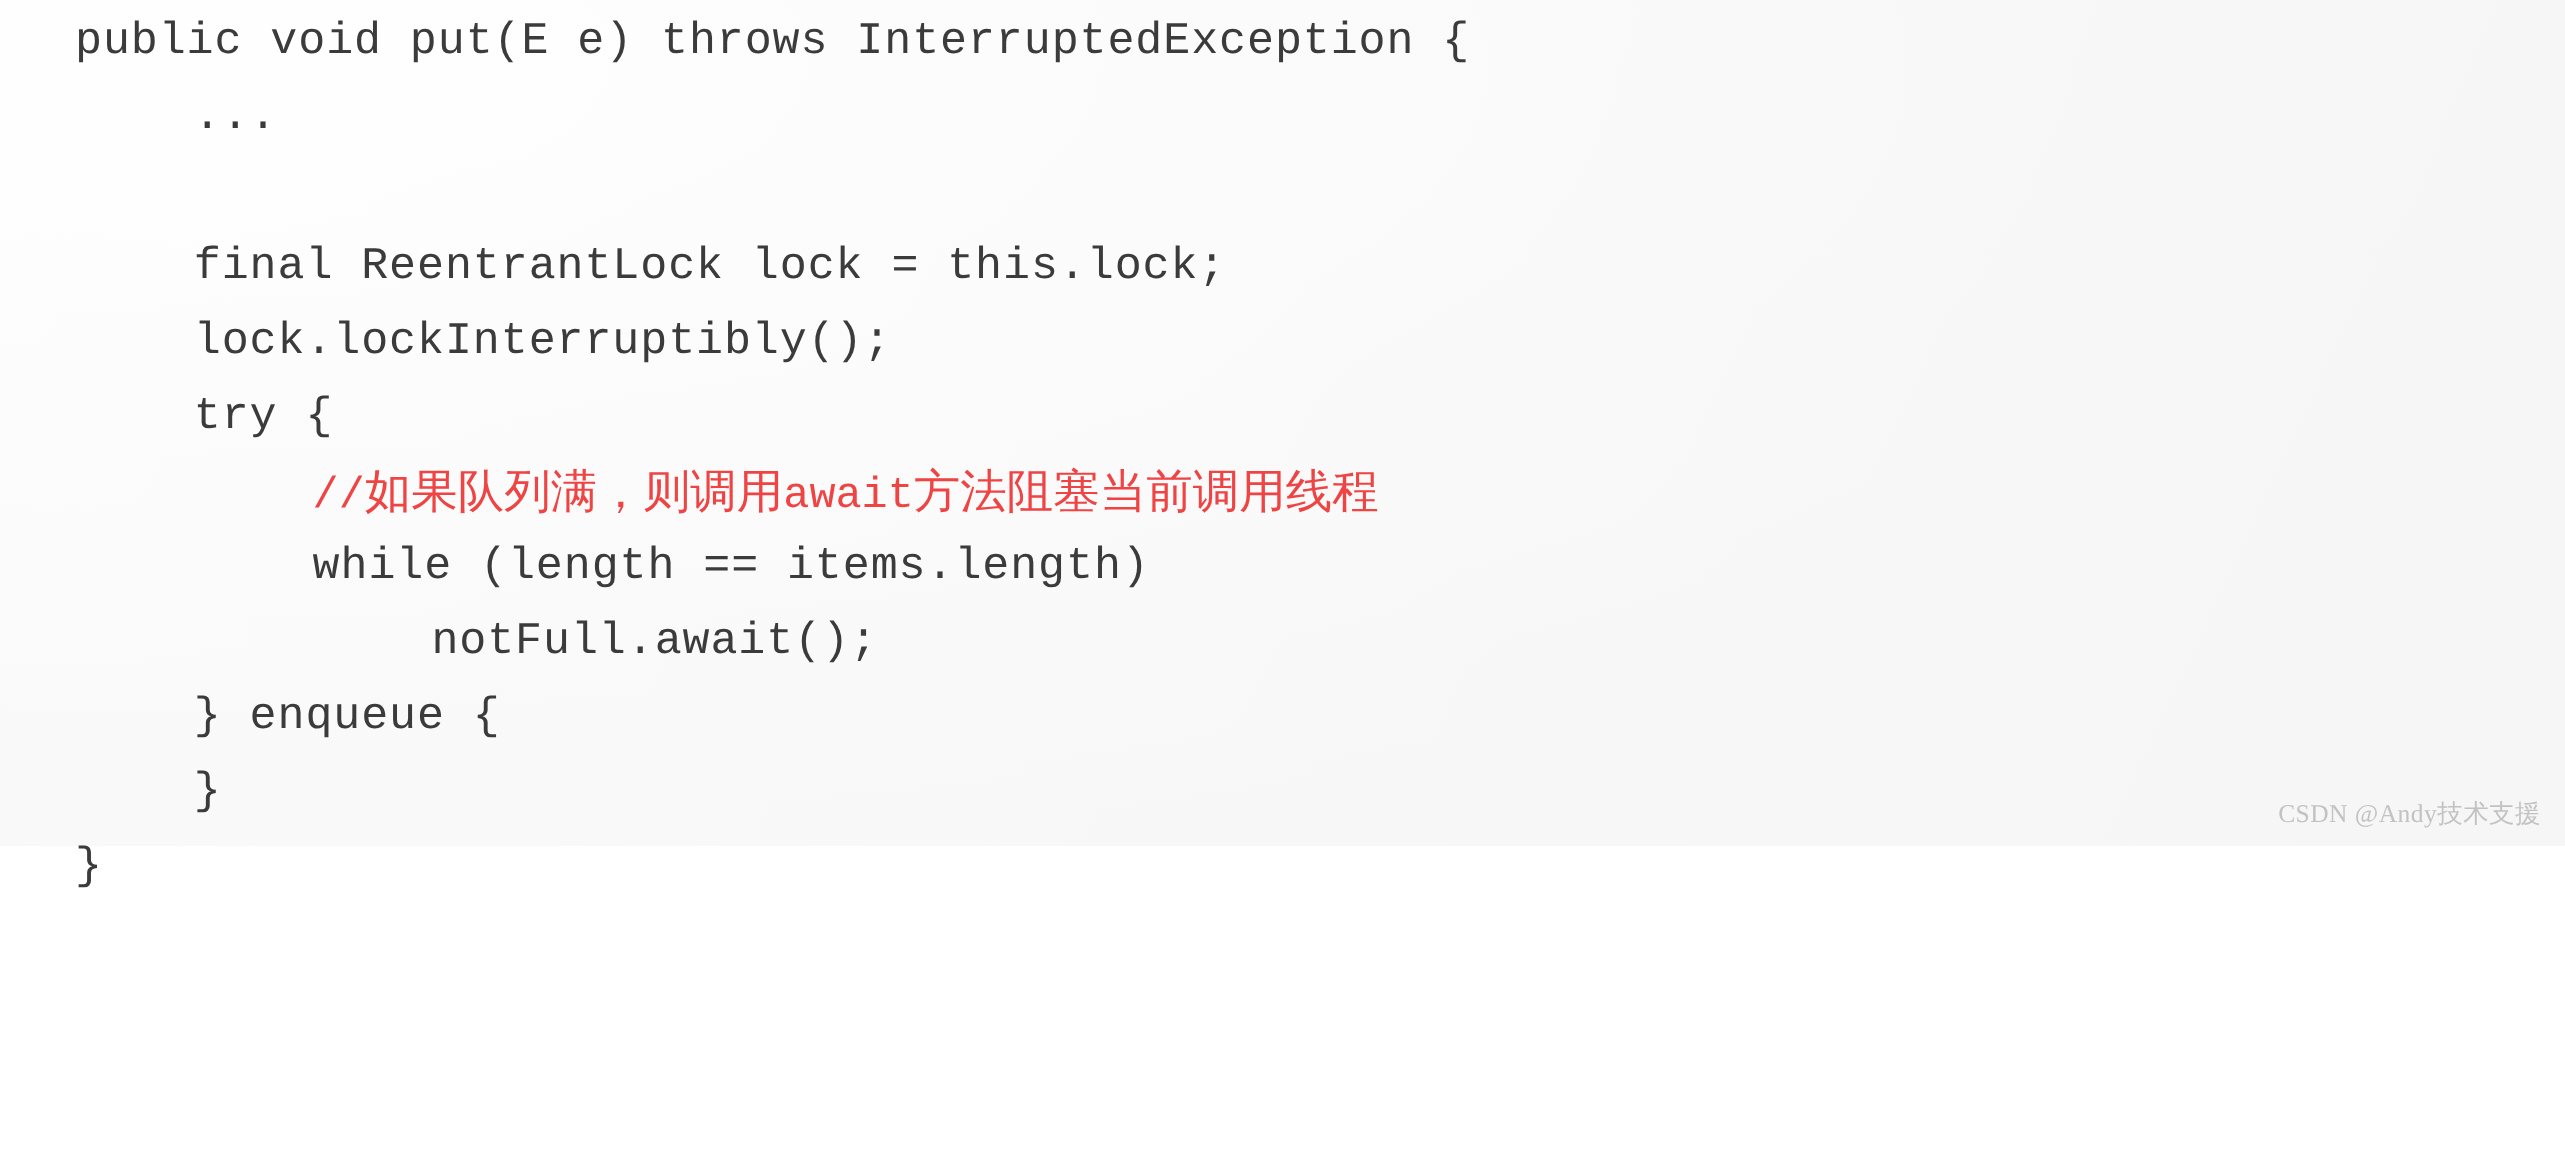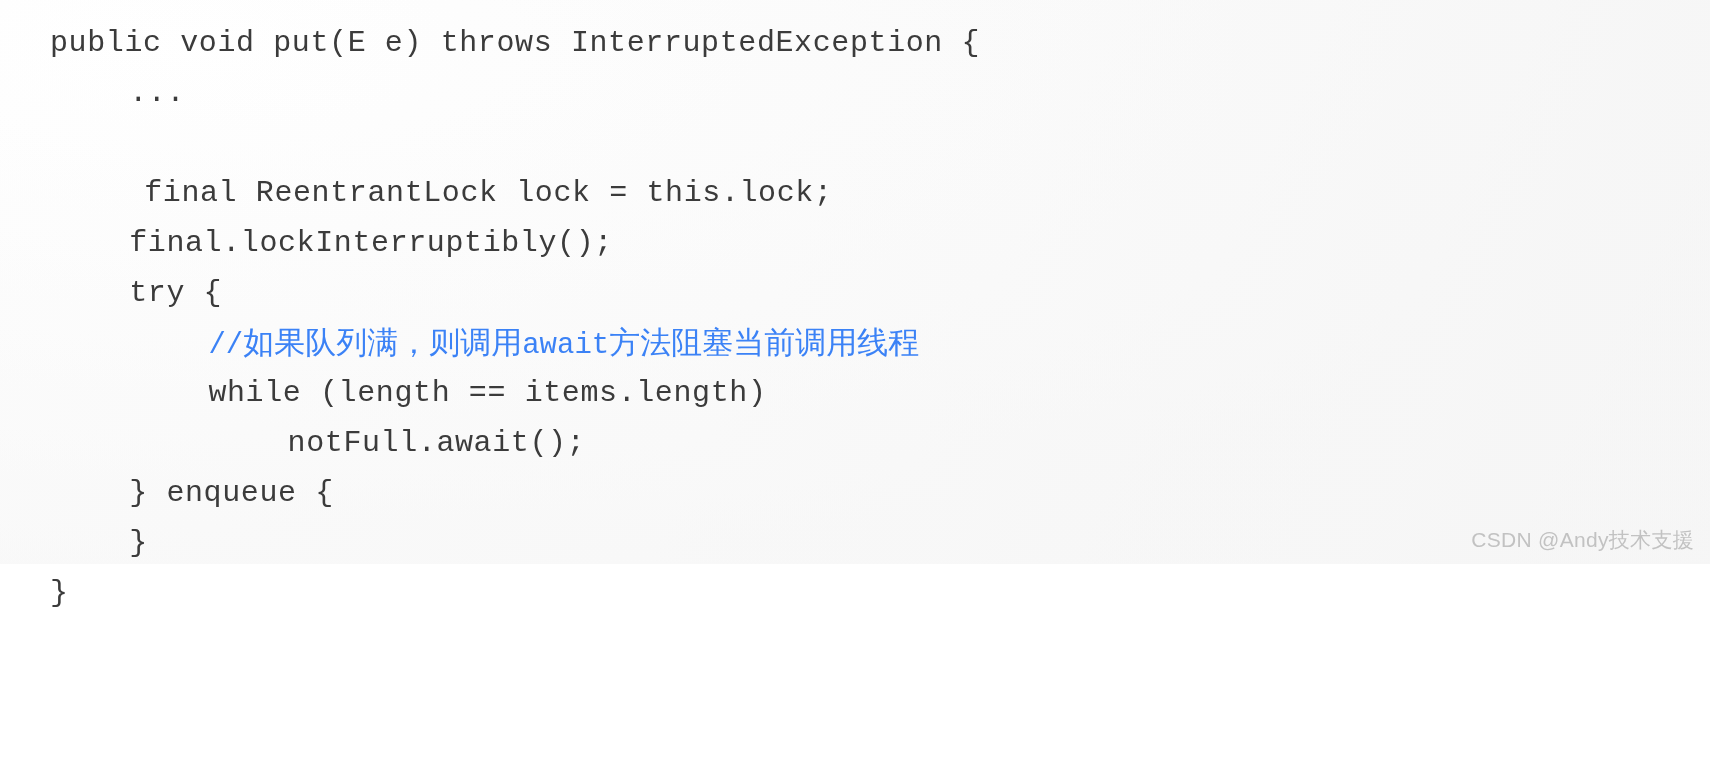--- a/index.html
+++ b/index.html
@@ -15,21 +15,21 @@
     overflow: hidden;
     position: relative;
   }
 
   #code-page {
     position: relative;
     width: 1710px;
     height: 564px;
     background: #fefefe;
     box-sizing: border-box;
-    padding: 18px 0 0 0;
+    padding: 3px 0 0 0;
   }
 
   
   #code-page::before {
     content: "";
     position: absolute;
     inset: 0;
     background:
       radial-gradient(ellipse at 12% 8%,  rgba(250,250,250,0) 0%, rgba(244,244,244,0.55) 72%),
       linear-gradient(115deg, #ffffff 0%, #fdfdfd 46%, #f8f8f8 100%);
@@ -59,51 +59,51 @@
 
   .code-line.blank {
     height: 50px;
   }
 
   
   .code-line.comment {
     font-family: "Liberation Serif", "DejaVu Serif", serif;
     font-size: 31px;
     letter-spacing: 0px;
-    color: #3b82f6;
+    color: #ef4444;
   }
   .code-line.comment .latin-run {
     font-family: "Liberation Mono", "DejaVu Sans Mono", monospace;
     font-size: 29px;
   }
 
   #watermark {
     position: absolute;
     right: 16px;
     bottom: 10px;
     z-index: 2;
-    font-family: Liberation Sans, sans-serif;
-    font-size: 21px;
+    font-family: Liberation Serif, serif;
+    font-size: 17px;
     color: #c2c2c2;
     letter-spacing: 0.3px;
     white-space: pre;
     user-select: none;
   }
 </style>
 </head>
 <body>
 
 <div id="code-page">
 
   <div id="code-listing">
       <div class="code-line" style="padding-left: 50px;">public void put(E e) throws InterruptedException {</div>
       <div class="code-line" style="padding-left: 129.2px;">...</div>
       <div class="code-line blank" style="padding-left: 50px;"></div>
-      <div class="code-line" style="padding-left: 129.2px; margin-left: 15px;">final ReentrantLock lock = this.lock;</div>
-      <div class="code-line" style="padding-left: 129.2px;">final.lockInterruptibly();</div>
+      <div class="code-line" style="padding-left: 129.2px;">final ReentrantLock lock = this.lock;</div>
+      <div class="code-line" style="padding-left: 129.2px;">lock.lockInterruptibly();</div>
       <div class="code-line" style="padding-left: 129.2px;">try {</div>
       <div class="code-line comment" style="padding-left: 208.4px;"><span class="latin-run">//</span>如果队列满，则调用<span class="latin-run">await</span>方法阻塞当前调用线程</div>
       <div class="code-line" style="padding-left: 208.4px;">while (length == items.length)</div>
       <div class="code-line" style="padding-left: 287.6px;">notFull.await();</div>
       <div class="code-line" style="padding-left: 129.2px;">} enqueue {</div>
       <div class="code-line" style="padding-left: 129.2px;">}</div>
       <div class="code-line" style="padding-left: 50px;">}</div>
     </div>
 
   <div id="watermark">CSDN @Andy技术支援</div>

